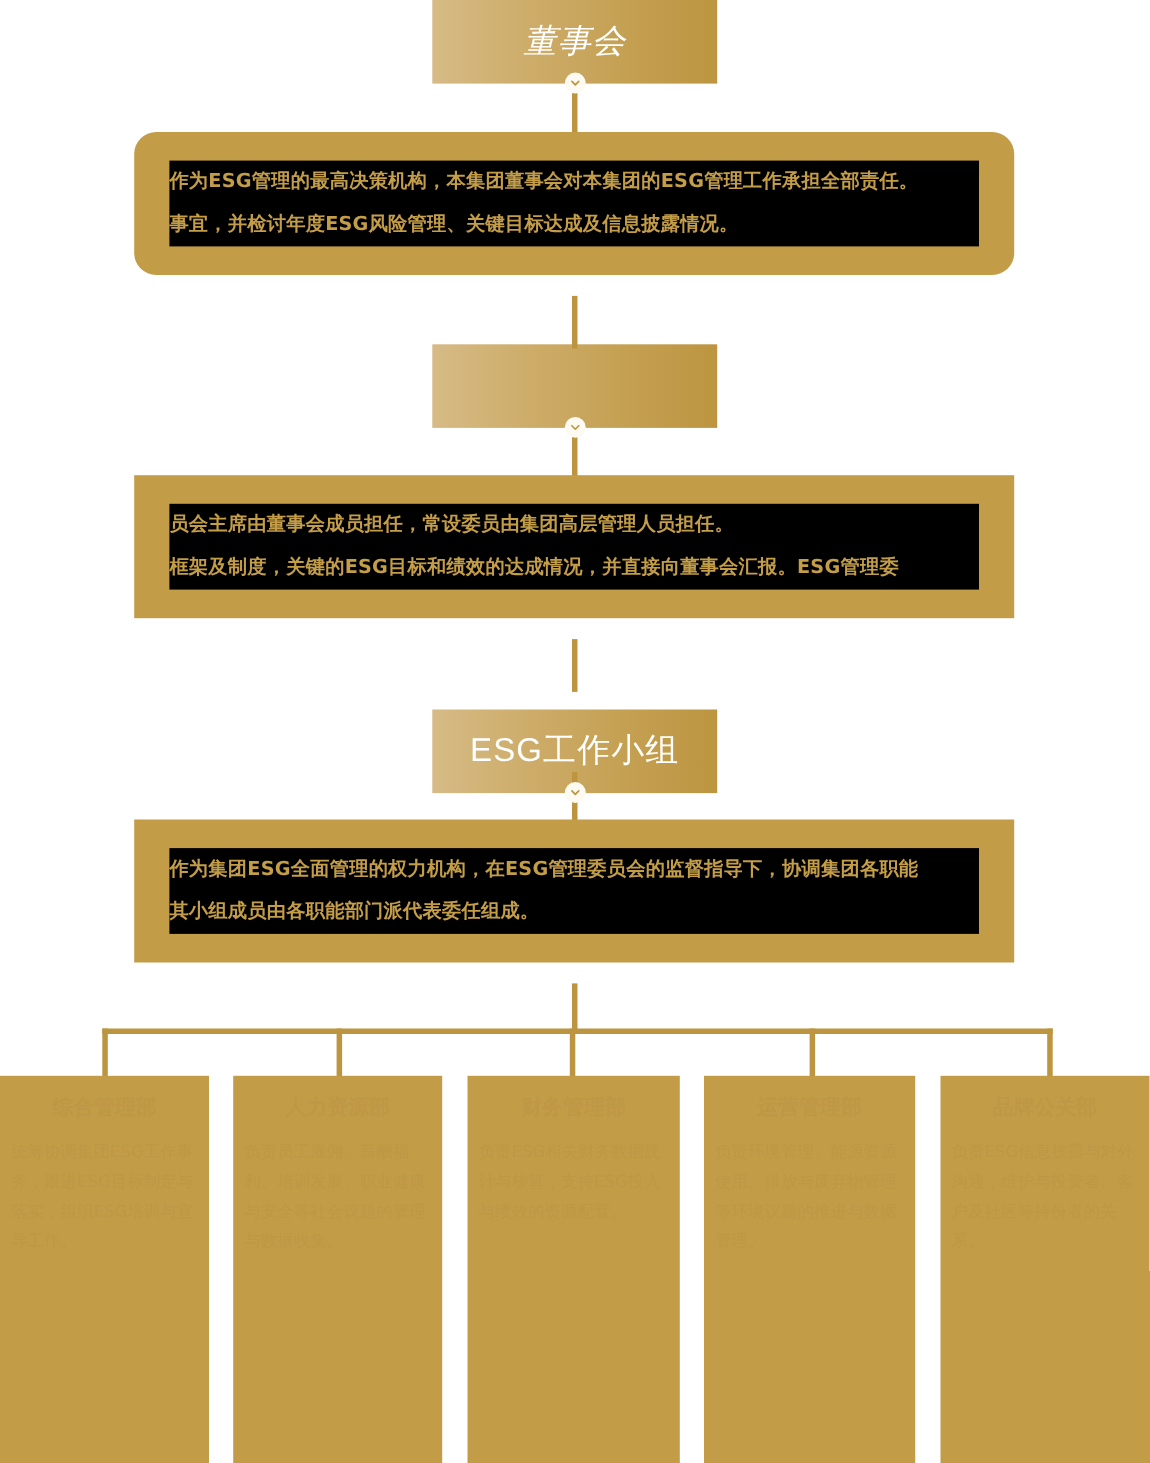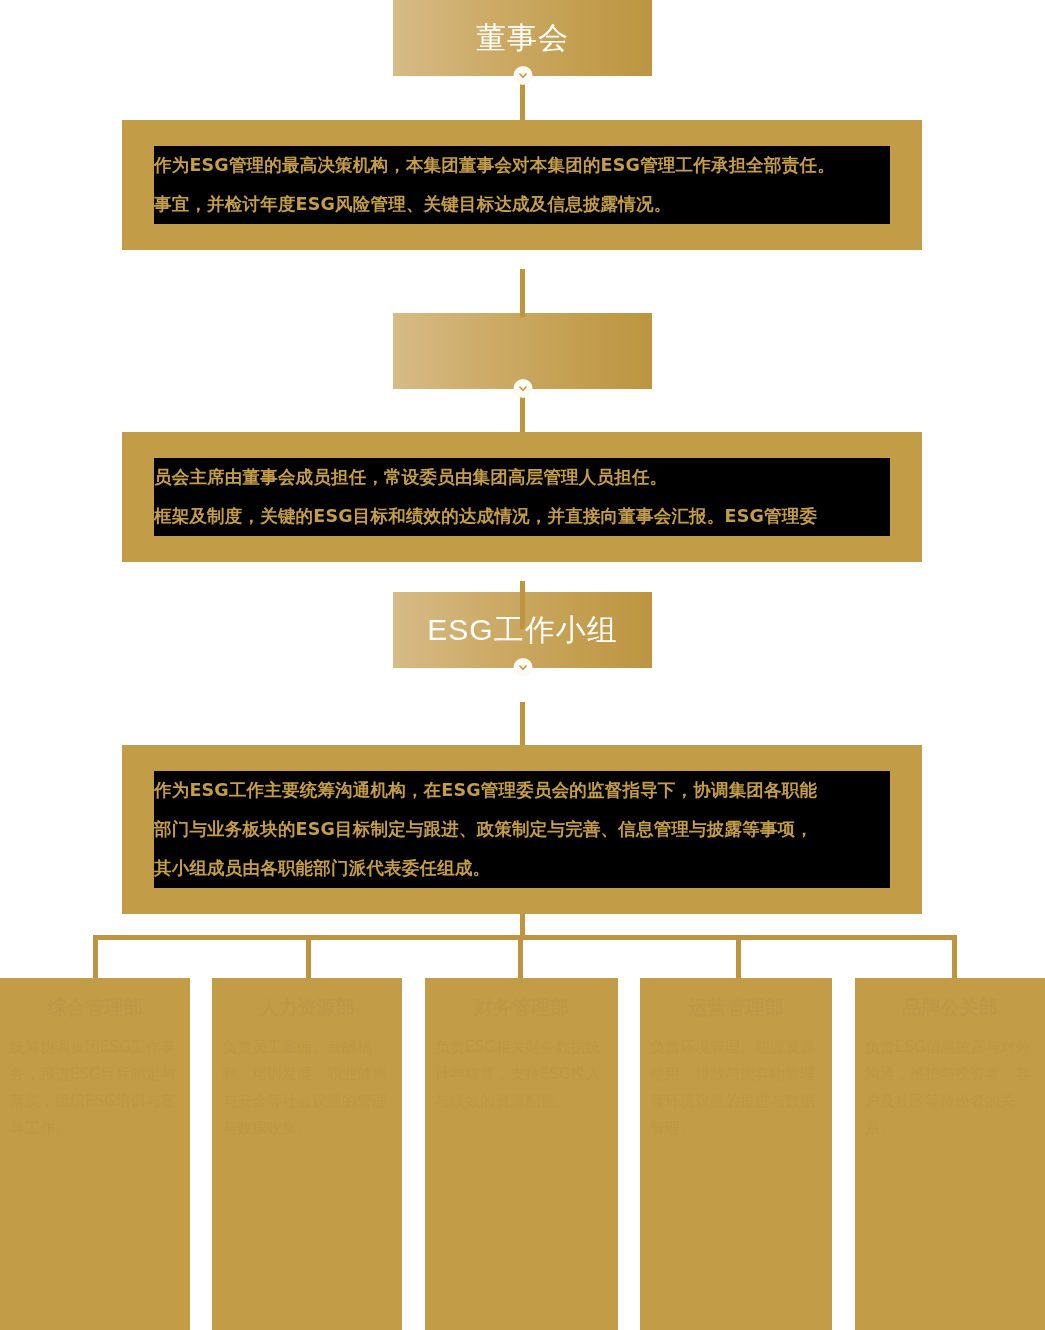--- a/index.html
+++ b/index.html
@@ -132,31 +132,31 @@
     color: #bf9746;
     font-size: 15px;
     line-height: 27px;
     text-align: left;
     font-family: "DejaVu Sans", "Liberation Sans", sans-serif;
   }
 </style>
 </head>
 <body>
 
-<div class="header-box" style="top:0px;">
+<div class="header-box" style="top:0px;font-style:italic;">
   <span class="header-label">董事会</span>
   <span class="chevron-badge">
     <svg width="13" height="13" viewBox="0 0 13 13" aria-hidden="true">
       <path d="M3.4 5 L6.5 8.2 L9.6 5" fill="none" stroke="#bd9540" stroke-width="1.5" stroke-linecap="round" stroke-linejoin="round"></path>
     </svg>
   </span>
 </div>
 <div class="v-connector" style="top:76px; height:46px;"></div>
 
-<div class="desc-box" style="top:120px;">
+<div class="desc-box" style="top:120px;border-radius:20px;">
   <span class="desc-inner">
     <span class="desc-line">作为ESG管理的最高决策机构，本集团董事会对本集团的ESG管理工作承担全部责任。</span>
     <span class="desc-line">事宜，并检讨年度ESG风险管理、关键目标达成及信息披露情况。</span>
   </span>
 </div>
 <div class="v-connector" style="top:269px; height:48px;"></div>
 
 <div class="header-box" style="top:313px;">
   <span class="chevron-badge">
     <svg width="13" height="13" viewBox="0 0 13 13" aria-hidden="true">
@@ -167,34 +167,33 @@
 <div class="v-connector" style="top:389px; height:46px;"></div>
 
 <div class="desc-box" style="top:432px;">
   <span class="desc-inner">
     <span class="desc-line">员会主席由董事会成员担任，常设委员由集团高层管理人员担任。</span>
     <span class="desc-line">框架及制度，关键的ESG目标和绩效的达成情况，并直接向董事会汇报。ESG管理委</span>
   </span>
 </div>
 <div class="v-connector" style="top:581px; height:48px;"></div>
 
-<div class="header-box" style="top:592px;text-align:right;">
+<div class="header-box" style="top:645px;text-align:right;">
   <span class="header-label">ESG工作小组</span>
   <span class="chevron-badge">
     <svg width="13" height="13" viewBox="0 0 13 13" aria-hidden="true">
       <path d="M3.4 5 L6.5 8.2 L9.6 5" fill="none" stroke="#bd9540" stroke-width="1.5" stroke-linecap="round" stroke-linejoin="round"></path>
     </svg>
   </span>
 </div>
 <div class="v-connector" style="top:702px; height:46px;"></div>
 
 <div class="desc-box" style="top:745px;">
   <span class="desc-inner">
-    <span class="desc-line">作为ESG工作主要统筹沟通机构，在ESG管理委员会的监督指导下，协调集团各职能</span>
-    <span class="desc-line">部门与业务板块的ESG目标制定与跟进、政策制定与完善、信息管理与披露等事项，</span>
+    <span class="desc-line">作为集团ESG全面管理的权力机构，在ESG管理委员会的监督指导下，协调集团各职能</span>
     <span class="desc-line">其小组成员由各职能部门派代表委任组成。</span>
   </span>
 </div>
 
 <div class="v-connector" style="top:894px; height:45px;"></div>
 <div class="bracket-h"></div>
 <div class="bracket-v" style="left:93px;"></div>
 <div class="bracket-v" style="left:306px;"></div>
 <div class="bracket-v" style="left:518px;"></div>
 <div class="bracket-v" style="left:736px;"></div>

